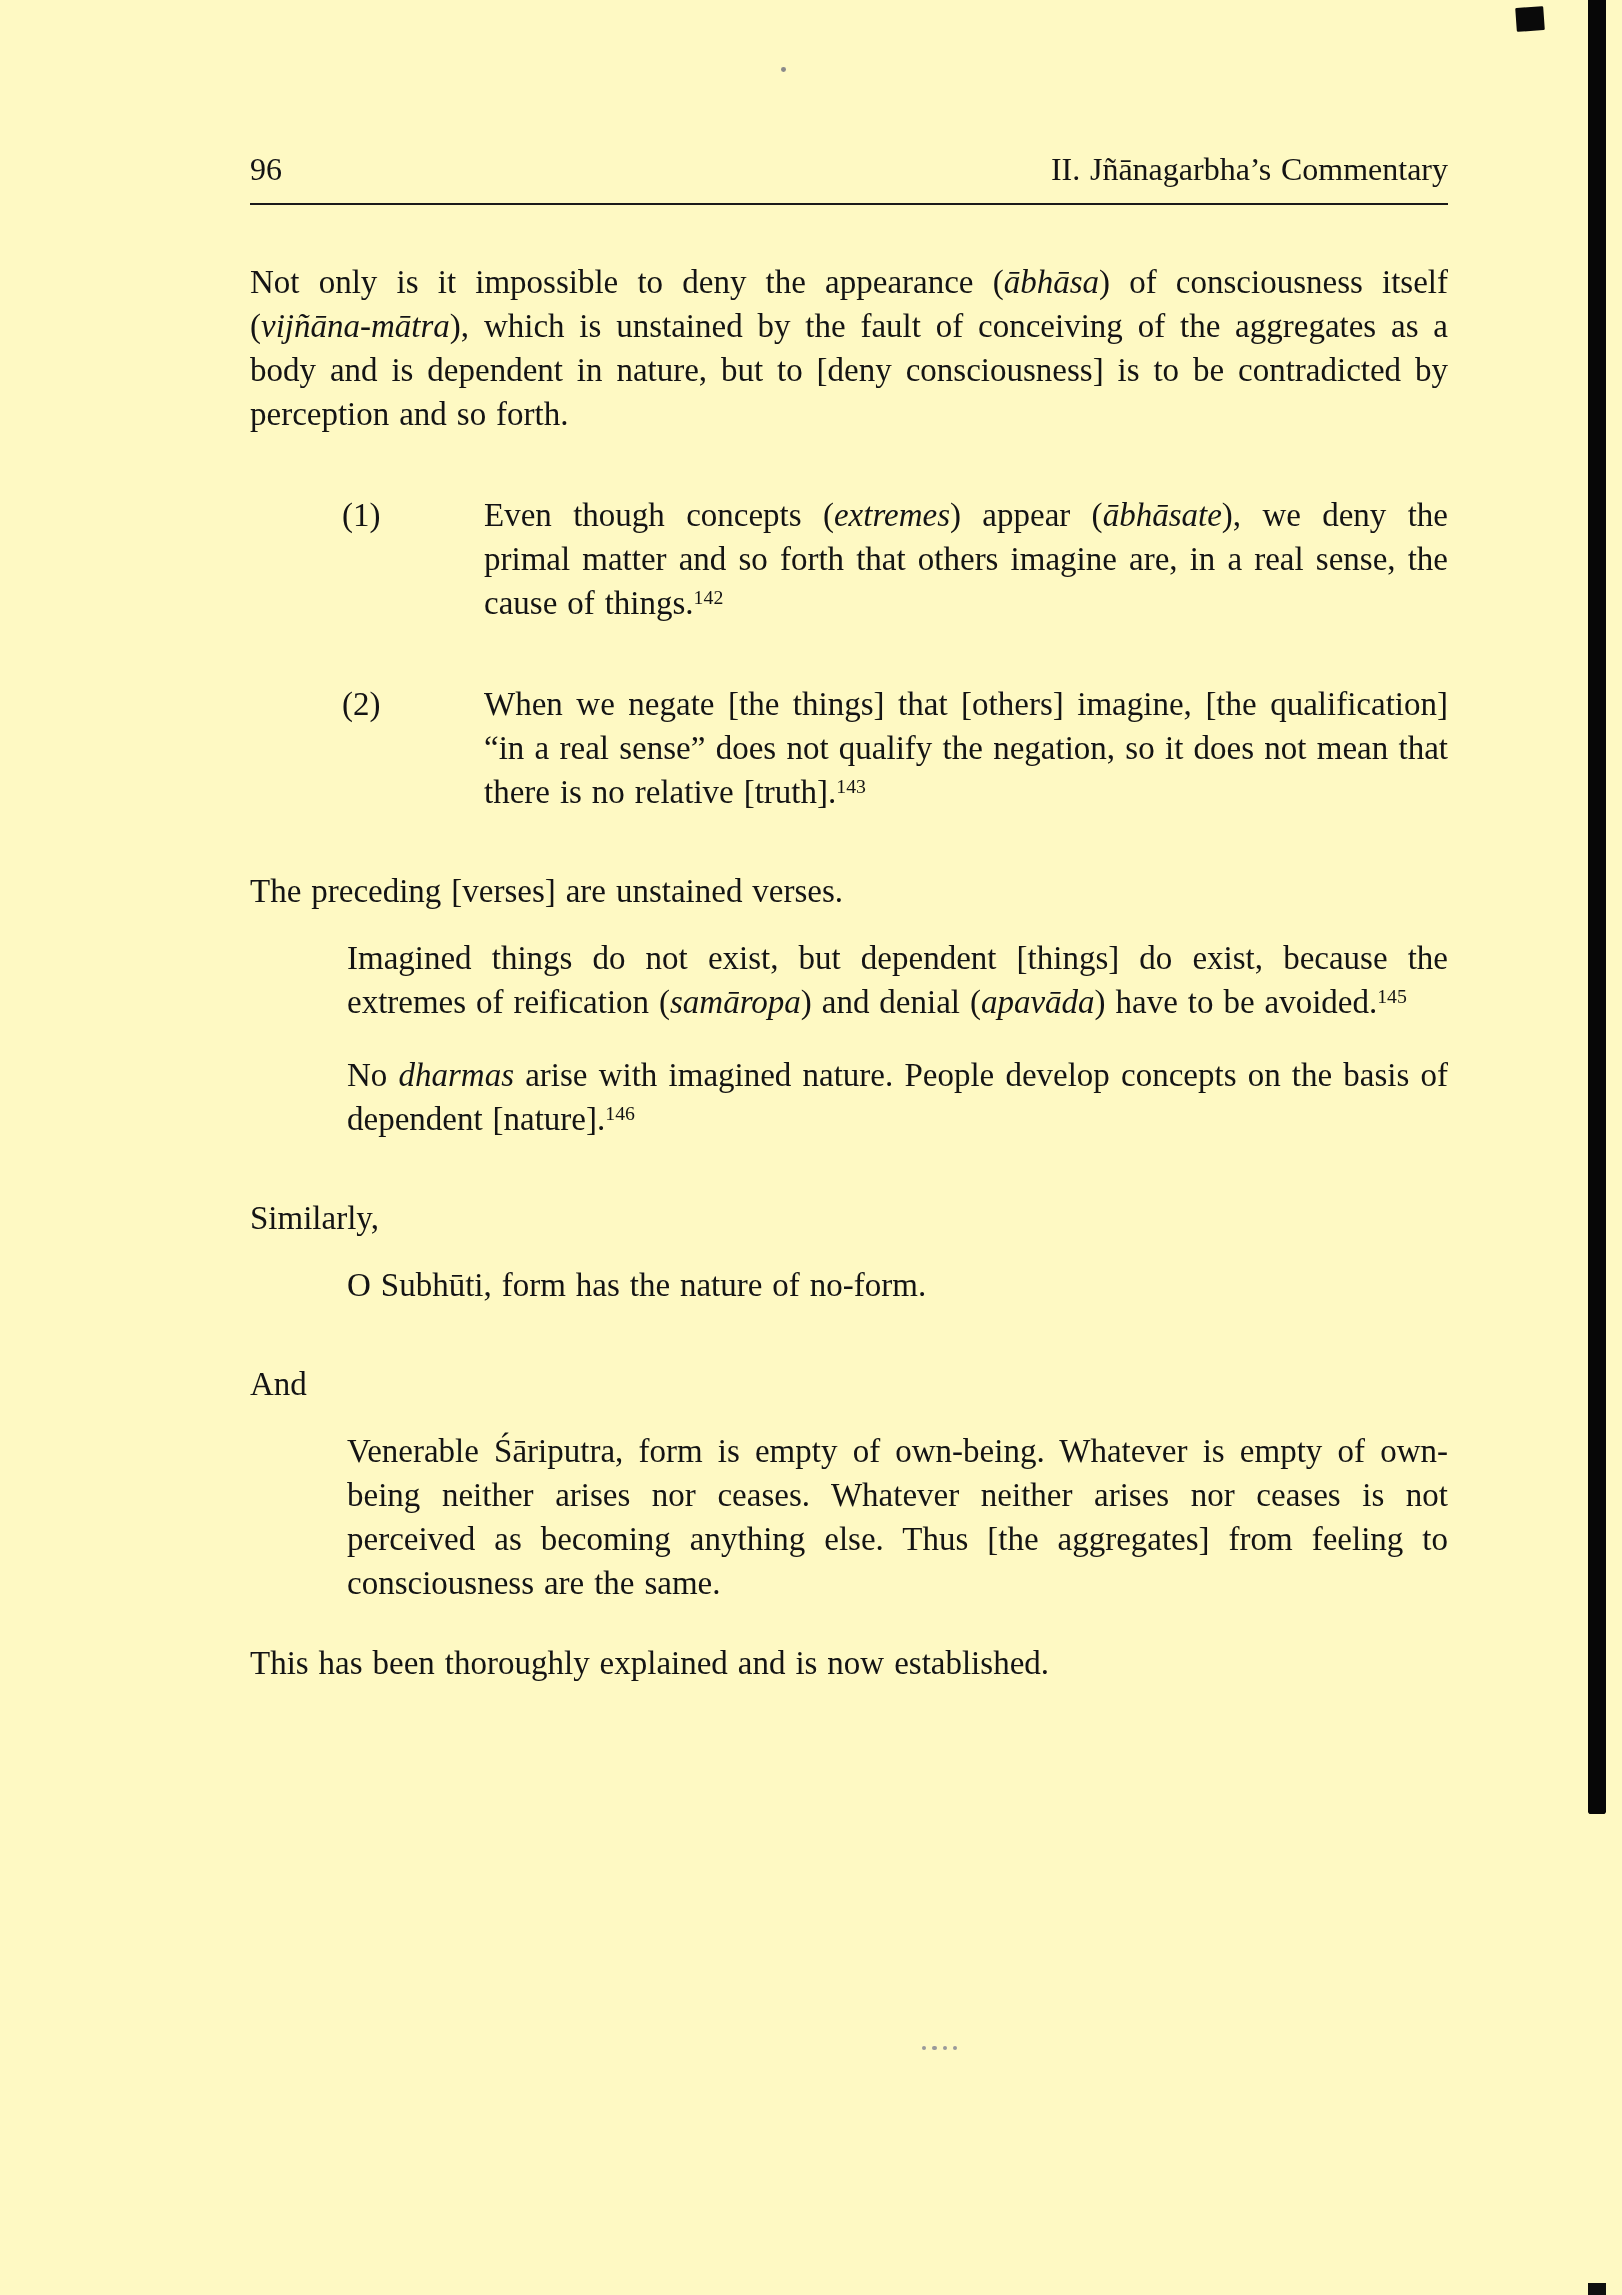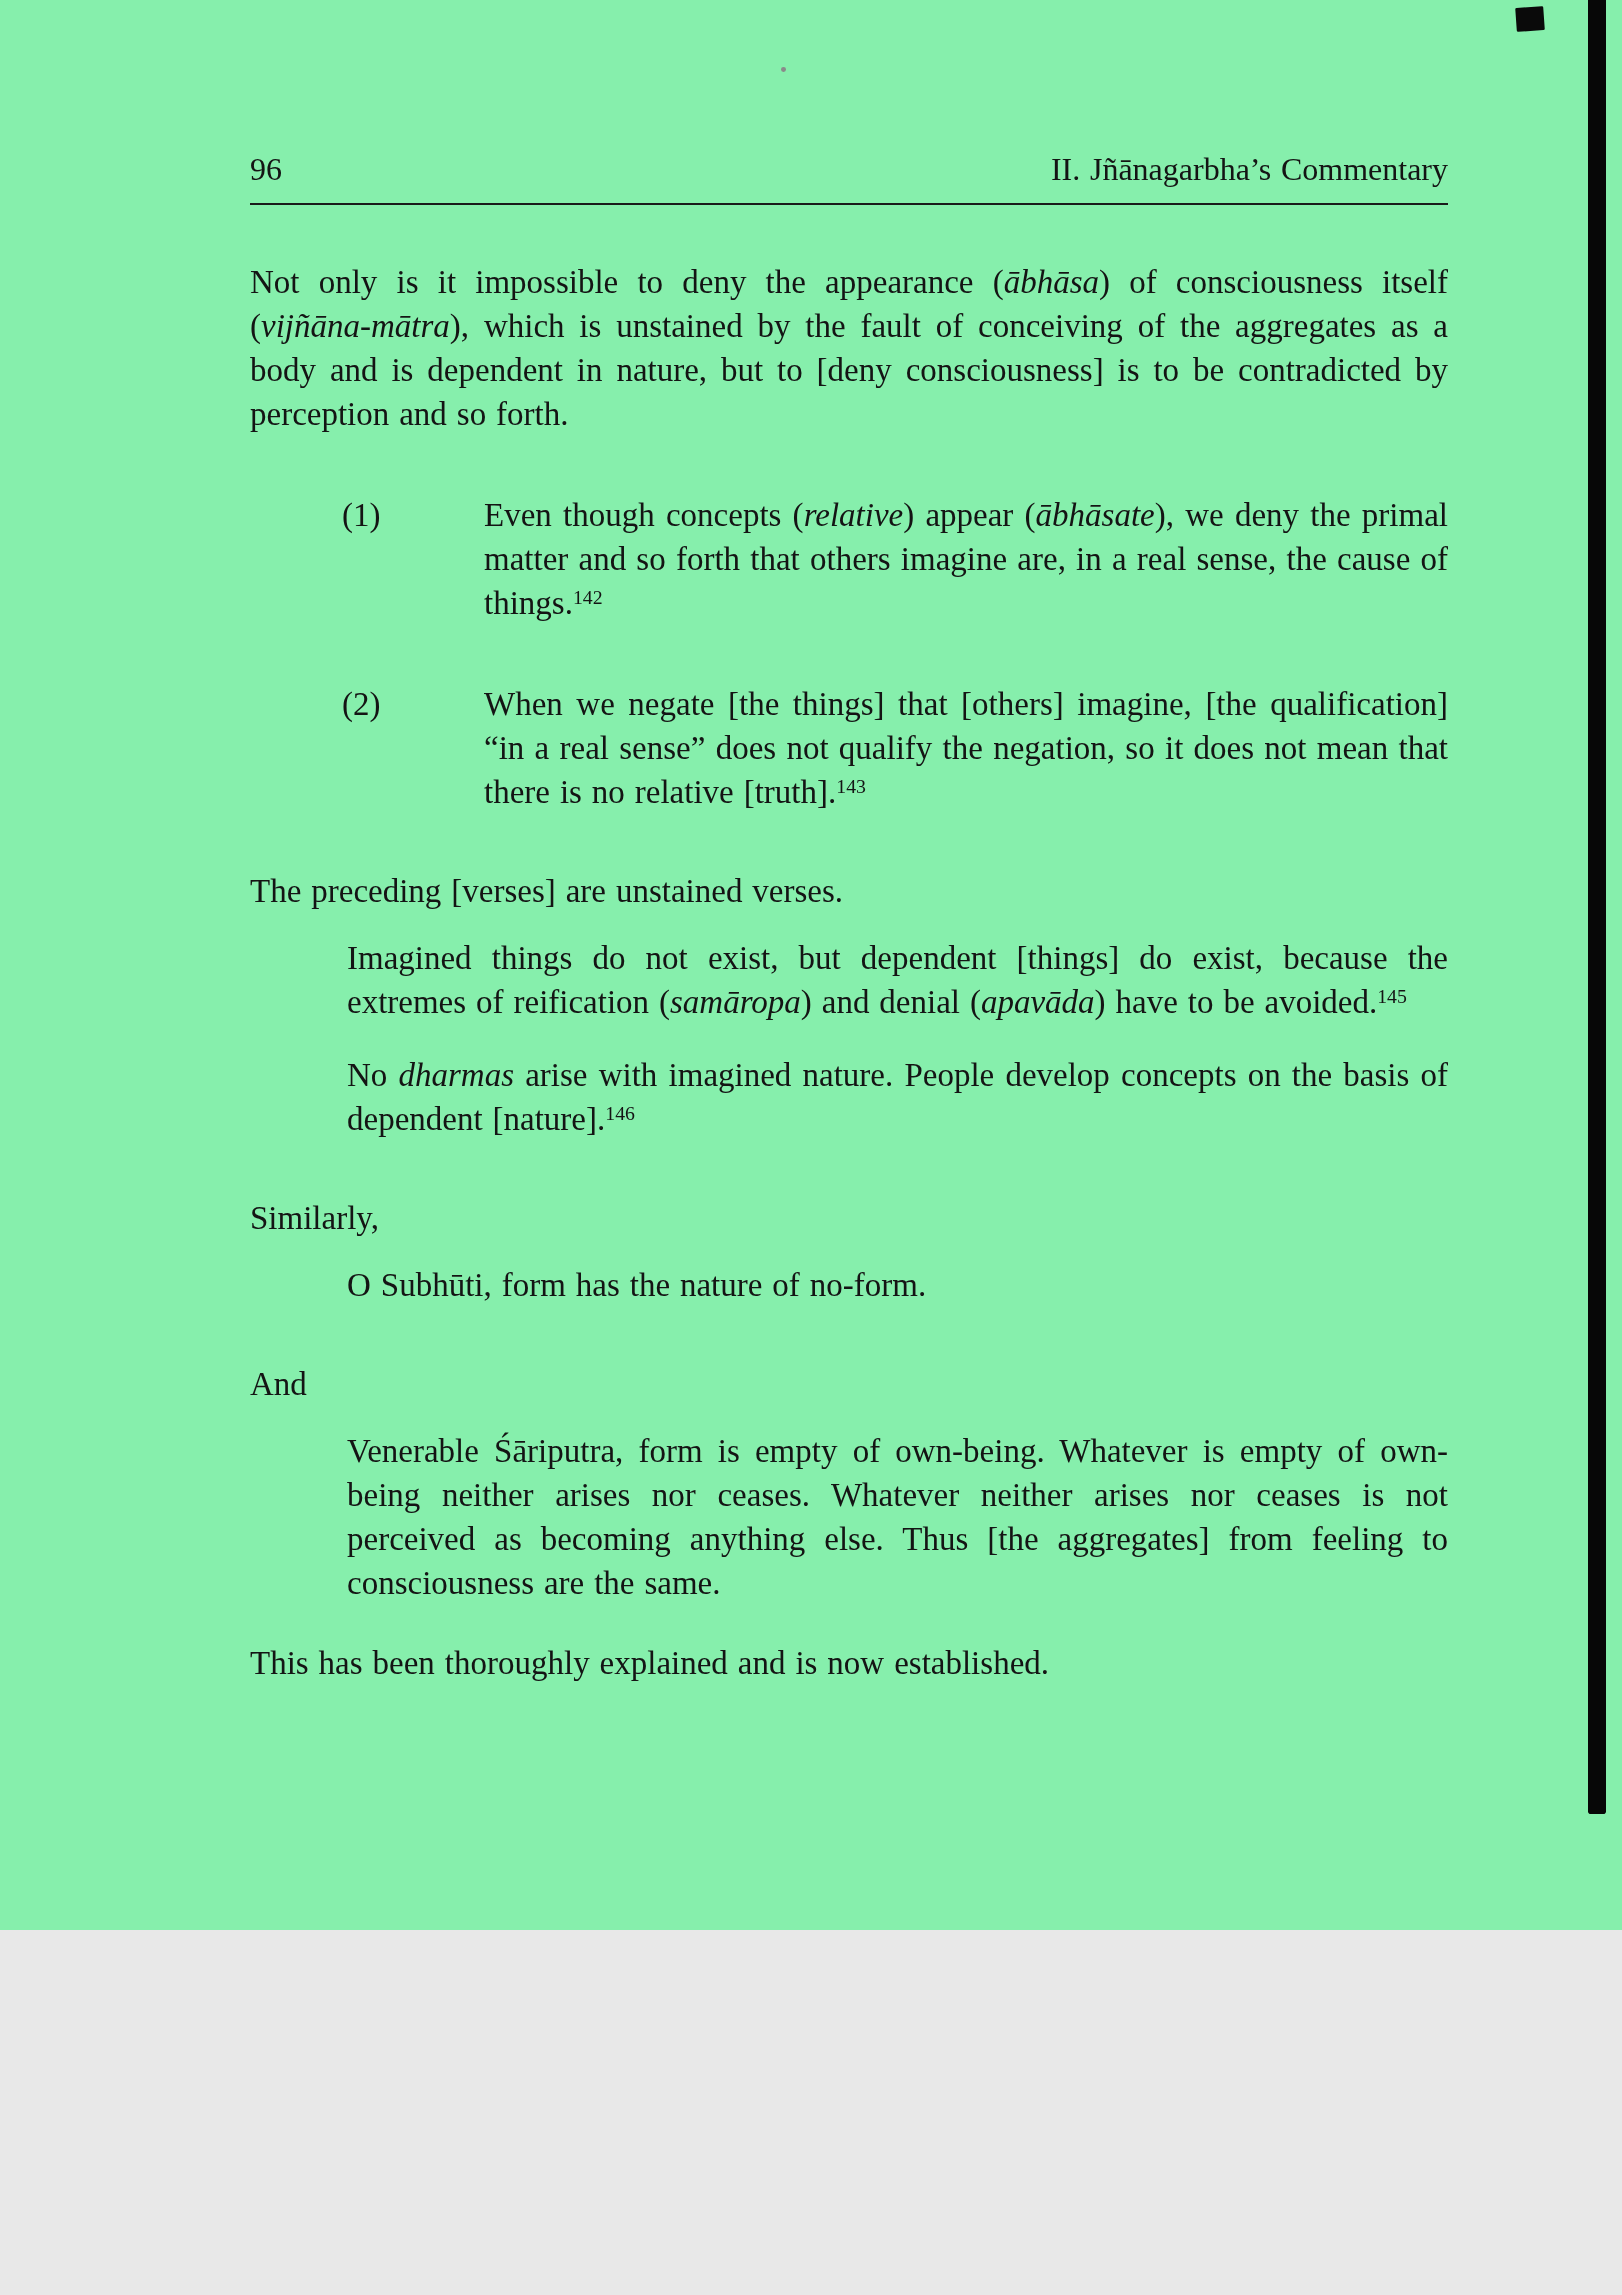--- a/index.html
+++ b/index.html
@@ -4,22 +4,22 @@
 <style>
   html, body {
     margin: 0;
     padding: 0;
     background: #e8e8e8;
     font-family: "Liberation Serif", serif;
   }
   .scan {
     position: relative;
     width: 1623px;
-    height: 1930px;
-    background: #86efac;
+    height: 2295px;
+    background: #fef9c3;
     color: #141414;
     overflow: hidden;
   }
   .sheet {
     position: absolute;
     left: 250px;
     top: 147px;
     width: 1198px;
     font-size: 33px;
     line-height: 44px;
@@ -160,21 +160,21 @@
       <span class="pagenum">96</span>
       <span class="head-title">II. Jñānagarbha’s Commentary</span>
     </header>
     <div class="head-rule"></div>
 
 
     <p class="para"><span>Not only is it impossible to deny the appearance (</span><i>ābhāsa</i><span>) of consciousness itself (</span><i>vijñāna-mātra</i><span>), which is unstained by the fault of conceiving of the aggregates as a body and is dependent in nature, but to [deny consciousness] is to be contradicted by perception and so forth.</span></p>
 
     <div class="list-item">
       <span class="li-label">(1)</span>
-      <div class="li-text"><span>Even though concepts (</span><i>relative</i><span>) appear (</span><i>ābhāsate</i><span>), we deny the primal matter and so forth that others imagine are, in a real sense, the cause of things.</span><sup>142</sup></div>
+      <div class="li-text"><span>Even though concepts (</span><i>extremes</i><span>) appear (</span><i>ābhāsate</i><span>), we deny the primal matter and so forth that others imagine are, in a real sense, the cause of things.</span><sup>142</sup></div>
     </div>
 
     <div class="list-item">
       <span class="li-label">(2)</span>
       <div class="li-text"><span>When we negate [the things] that [others] imagine, [the qualification] “in a real sense” does not qualify the negation, so it does not mean that there is no relative [truth].</span><sup>143</sup></div>
     </div>
 
     <p class="para"><span>The preceding [verses] are unstained verses.</span></p>
 
 

